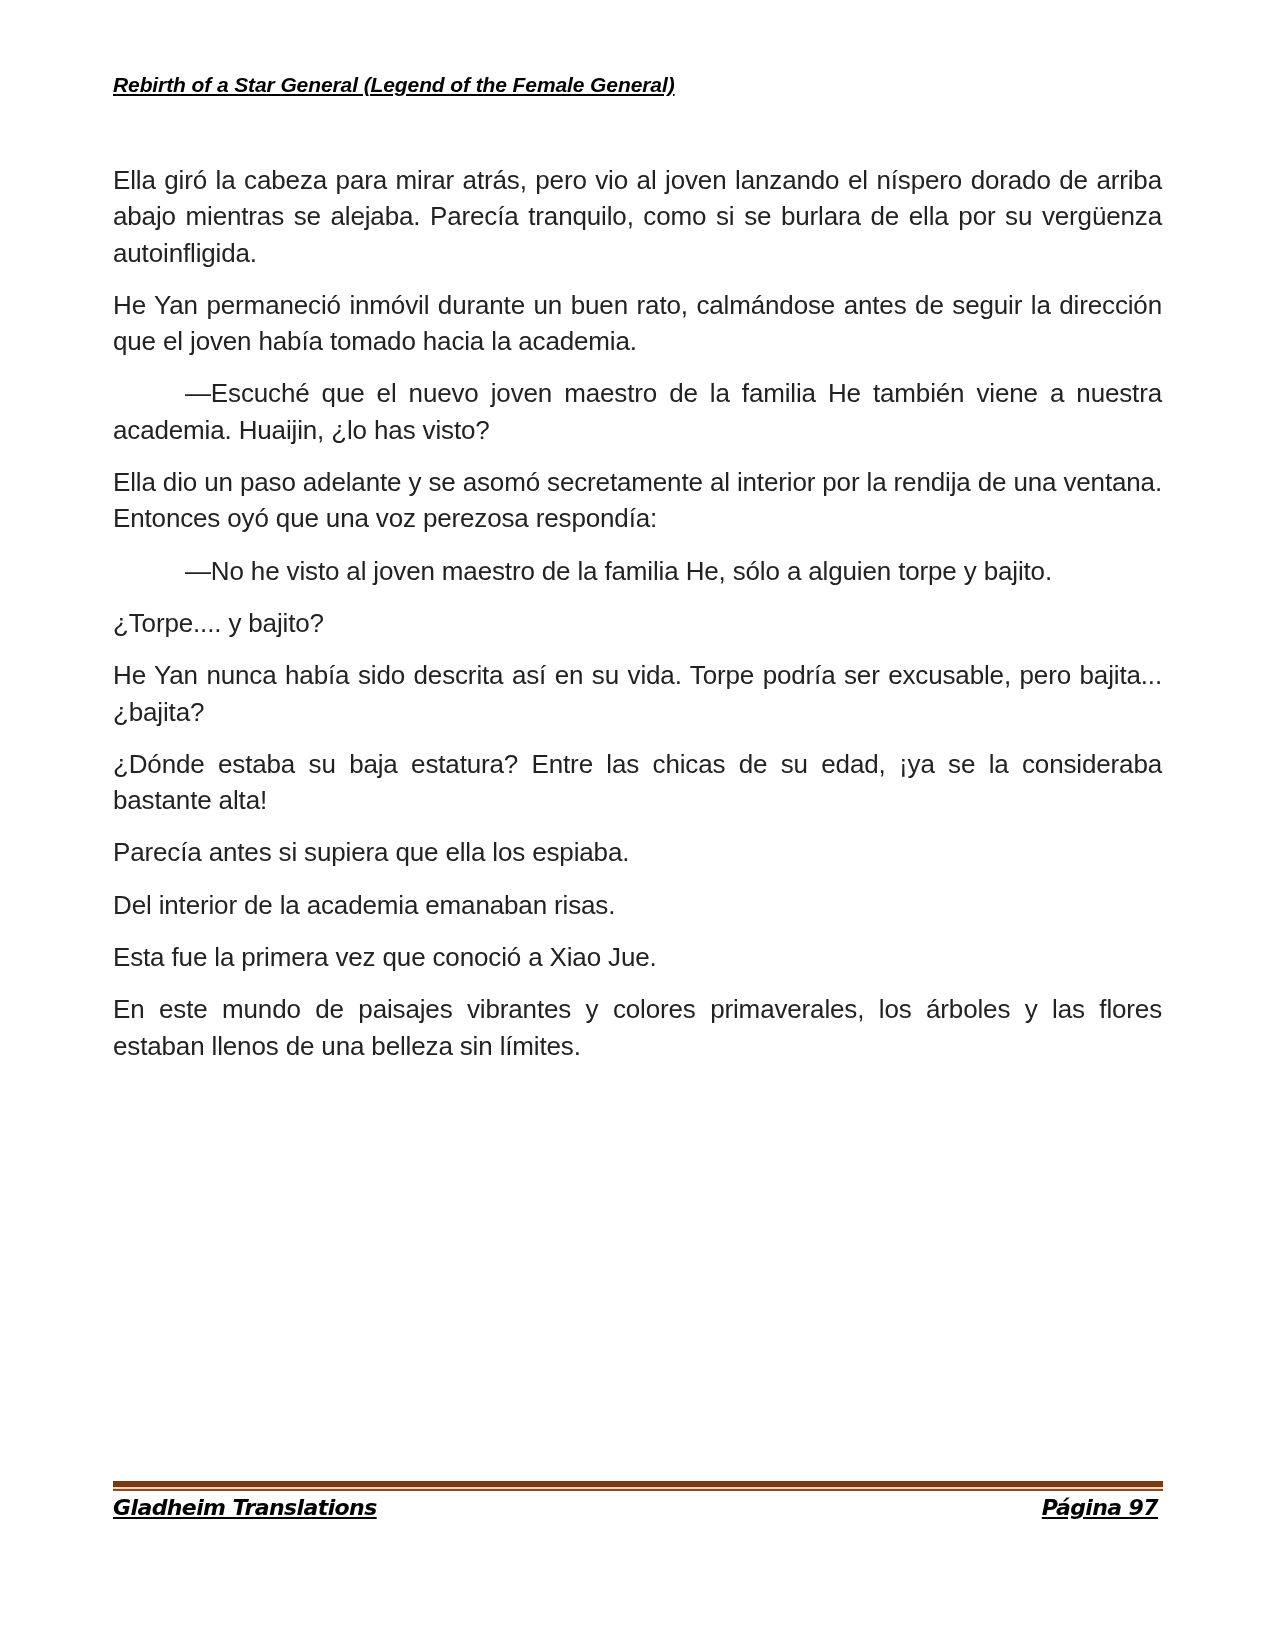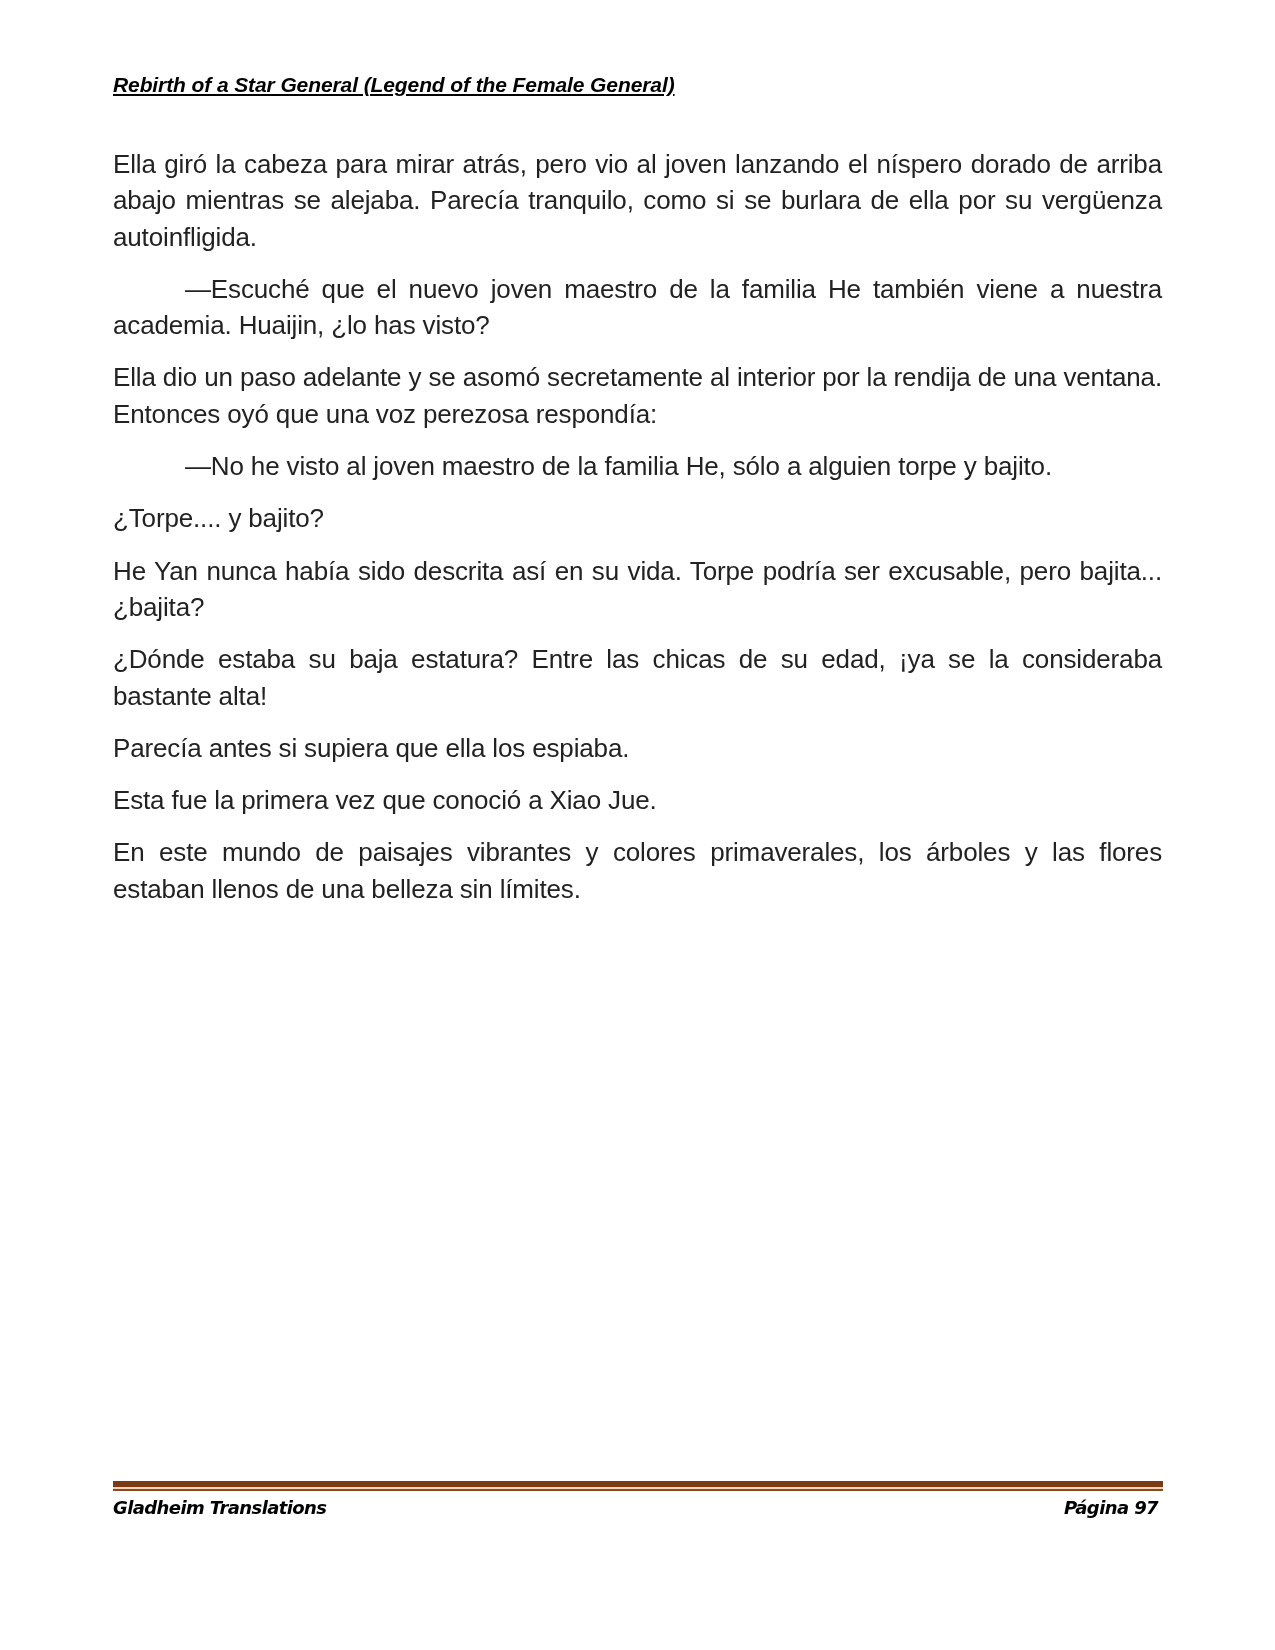--- a/index.html
+++ b/index.html
@@ -31,21 +31,21 @@
       position: absolute;
       left: 113px;
       top: 146px;
       width: 1049px;
       font-family: "Liberation Sans", sans-serif;
       font-size: 26px;
       line-height: 36.3px;
       color: #222222;
     }
     .para {
-      margin: 0 0 16px 0;
+      margin: 16px 0 16px 0;
       text-align: justify;
       letter-spacing: -0.15px;
     }
     .para.indent {
       text-indent: 72px;
     }
     .footer-rule {
       position: absolute;
       left: 113px;
       top: 1481px;
@@ -72,42 +72,45 @@
       width: 100%;
       height: 2px;
       background: #8a4a20;
     }
     .footer-left, .footer-right {
       position: absolute;
       top: 1496px;
       font-family: "DejaVu Sans", sans-serif;
       font-weight: bold;
       font-style: italic;
-      font-size: 18px;
+      font-size: 22px;
       line-height: 24px;
       color: #000000;
       letter-spacing: -0.6px;
+      text-decoration: underline;
     }
     .footer-left { left: 113px; }
     .footer-right { right: 117px; text-align: right; }
   </style>
 </head>
 <body>
 
 <div class="header-title">Rebirth of a Star General (Legend of the Female General)</div>
 
 <div class="body-text">
   <p class="para">Ella giró la cabeza para mirar atrás, pero vio al joven lanzando el níspero dorado de arriba abajo mientras se alejaba. Parecía tranquilo, como si se burlara de ella por su vergüenza autoinfligida.</p>
+  <p class="para">He Yan permaneció inmóvil durante un buen rato, calmándose antes de seguir la dirección que el joven había tomado hacia la academia.</p>
   <p class="para indent">—Escuché que el nuevo joven maestro de la familia He también viene a nuestra academia. Huaijin, ¿lo has visto?</p>
   <p class="para">Ella dio un paso adelante y se asomó secretamente al interior por la rendija de una ventana. Entonces oyó que una voz perezosa respondía:</p>
   <p class="para indent">—No he visto al joven maestro de la familia He, sólo a alguien torpe y bajito.</p>
   <p class="para">¿Torpe.... y bajito?</p>
   <p class="para">He Yan nunca había sido descrita así en su vida. Torpe podría ser excusable, pero bajita... ¿bajita?</p>
   <p class="para">¿Dónde estaba su baja estatura? Entre las chicas de su edad, ¡ya se la consideraba bastante alta!</p>
   <p class="para">Parecía antes si supiera que ella los espiaba.</p>
+  <p class="para">Del interior de la academia emanaban risas.</p>
   <p class="para">Esta fue la primera vez que conoció a Xiao Jue.</p>
   <p class="para">En este mundo de paisajes vibrantes y colores primaverales, los árboles y las flores estaban llenos de una belleza sin límites.</p>
 </div>
 
 <div class="footer-rule">
   <div class="thick"></div>
   <div class="light"></div>
   <div class="thin"></div>
 </div>
 

